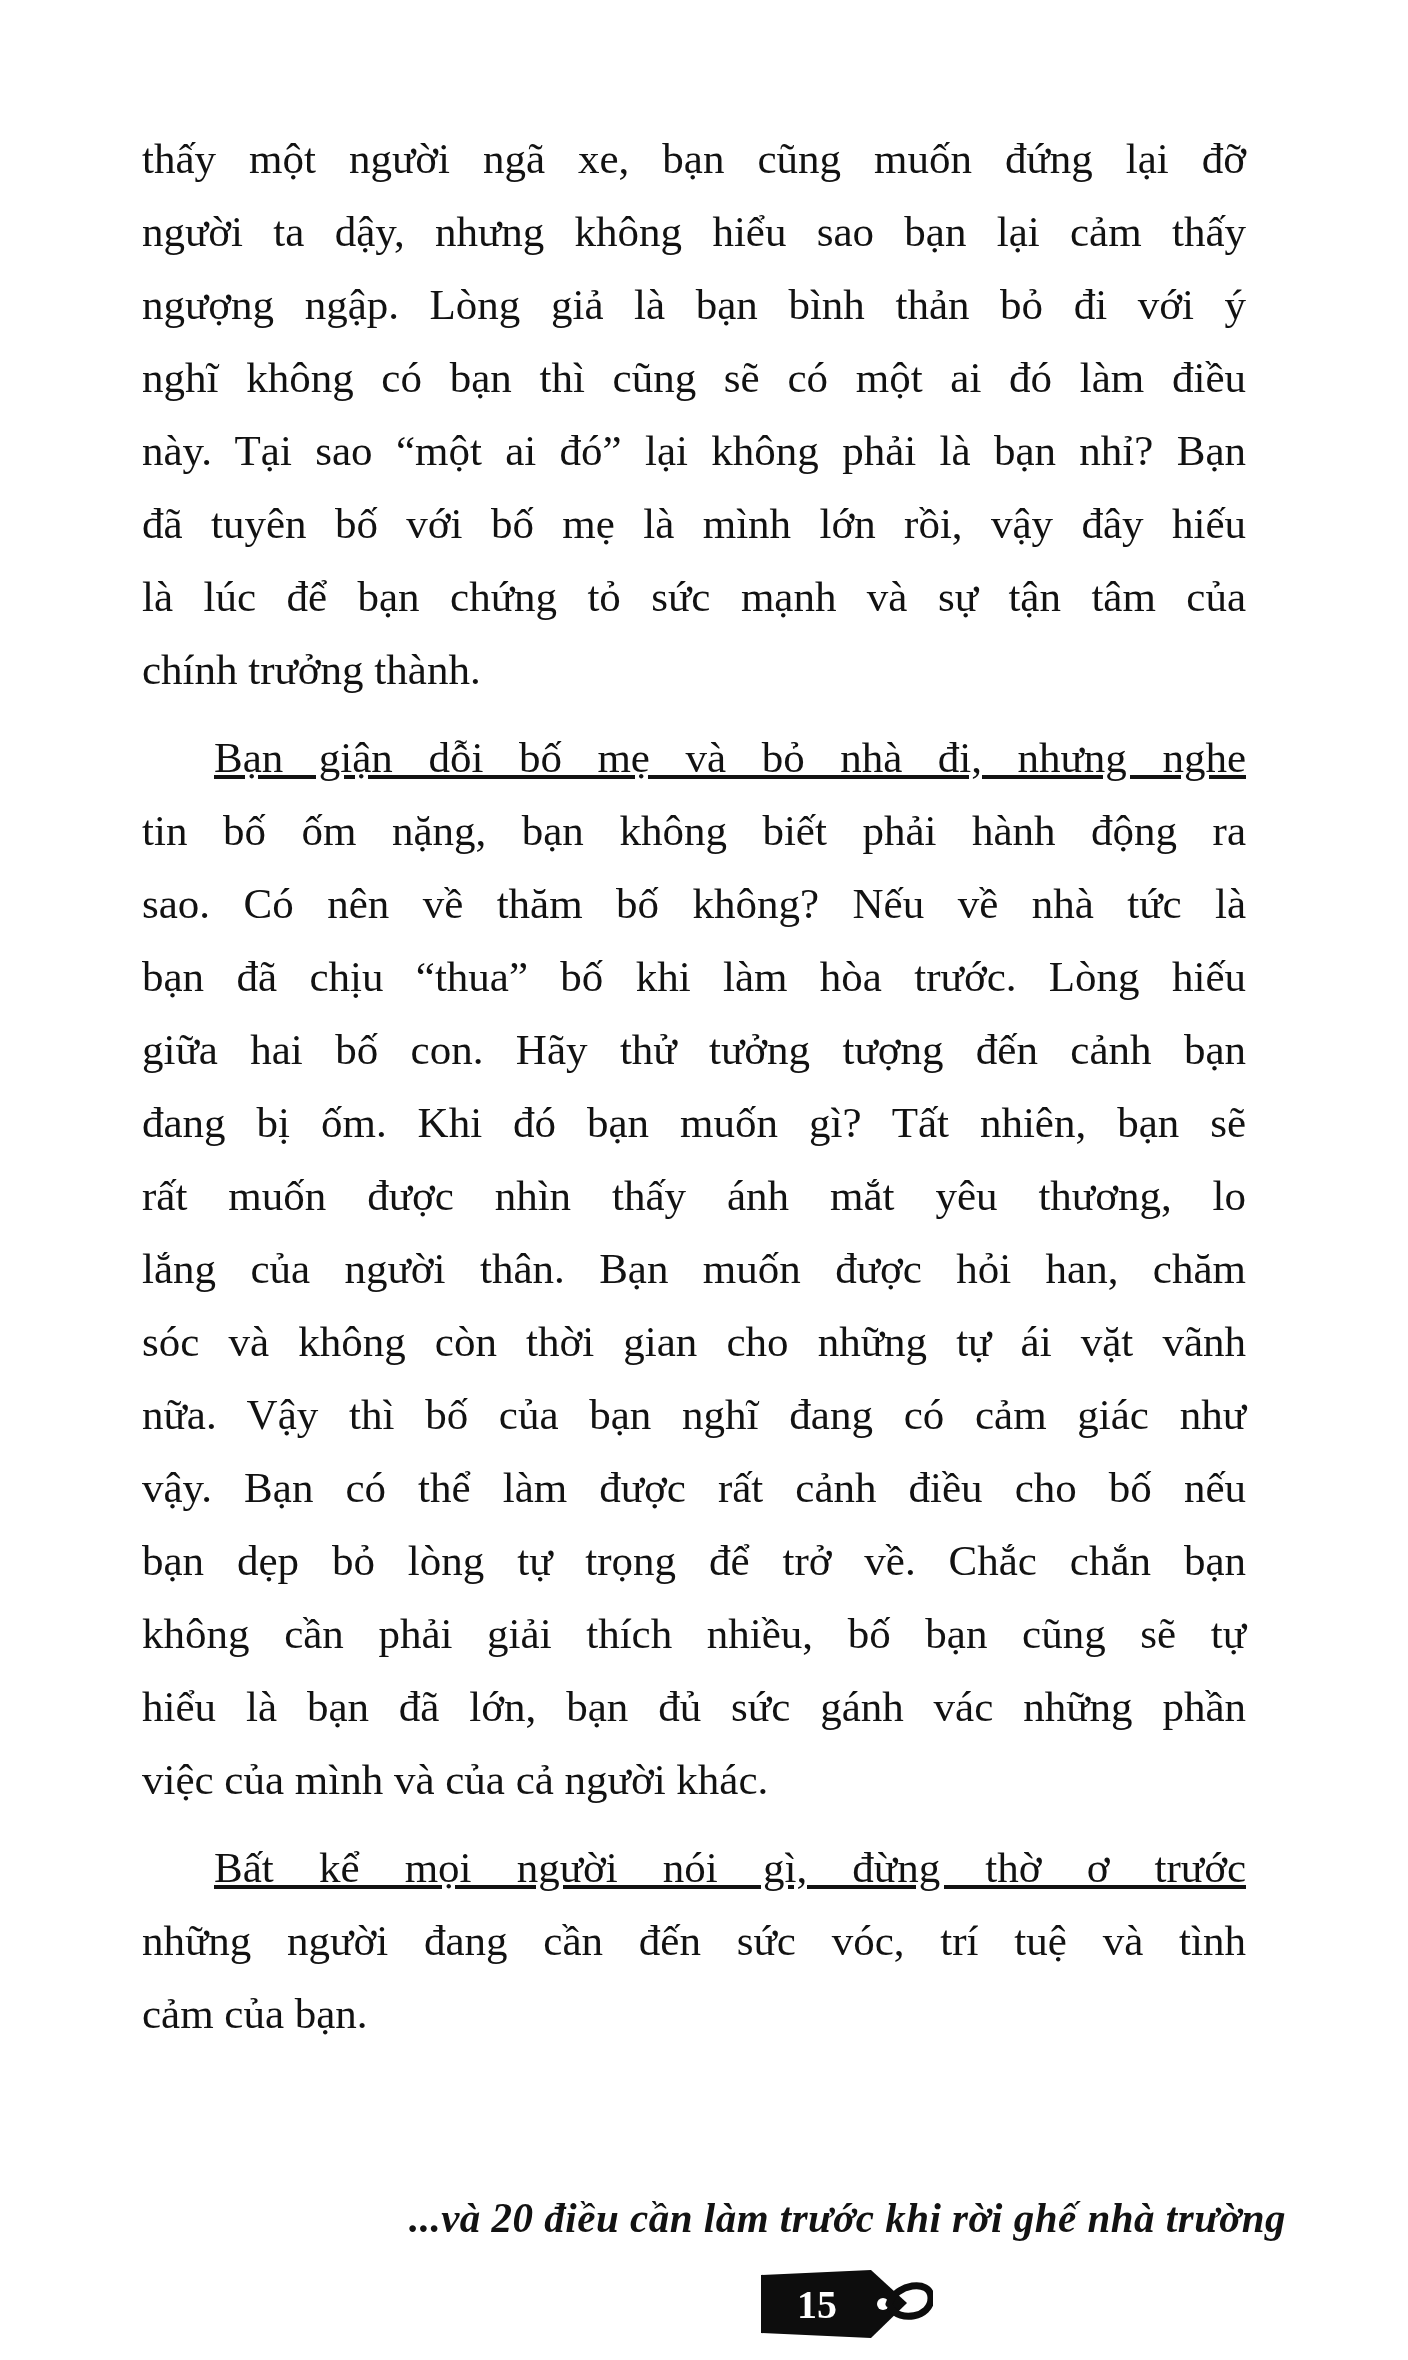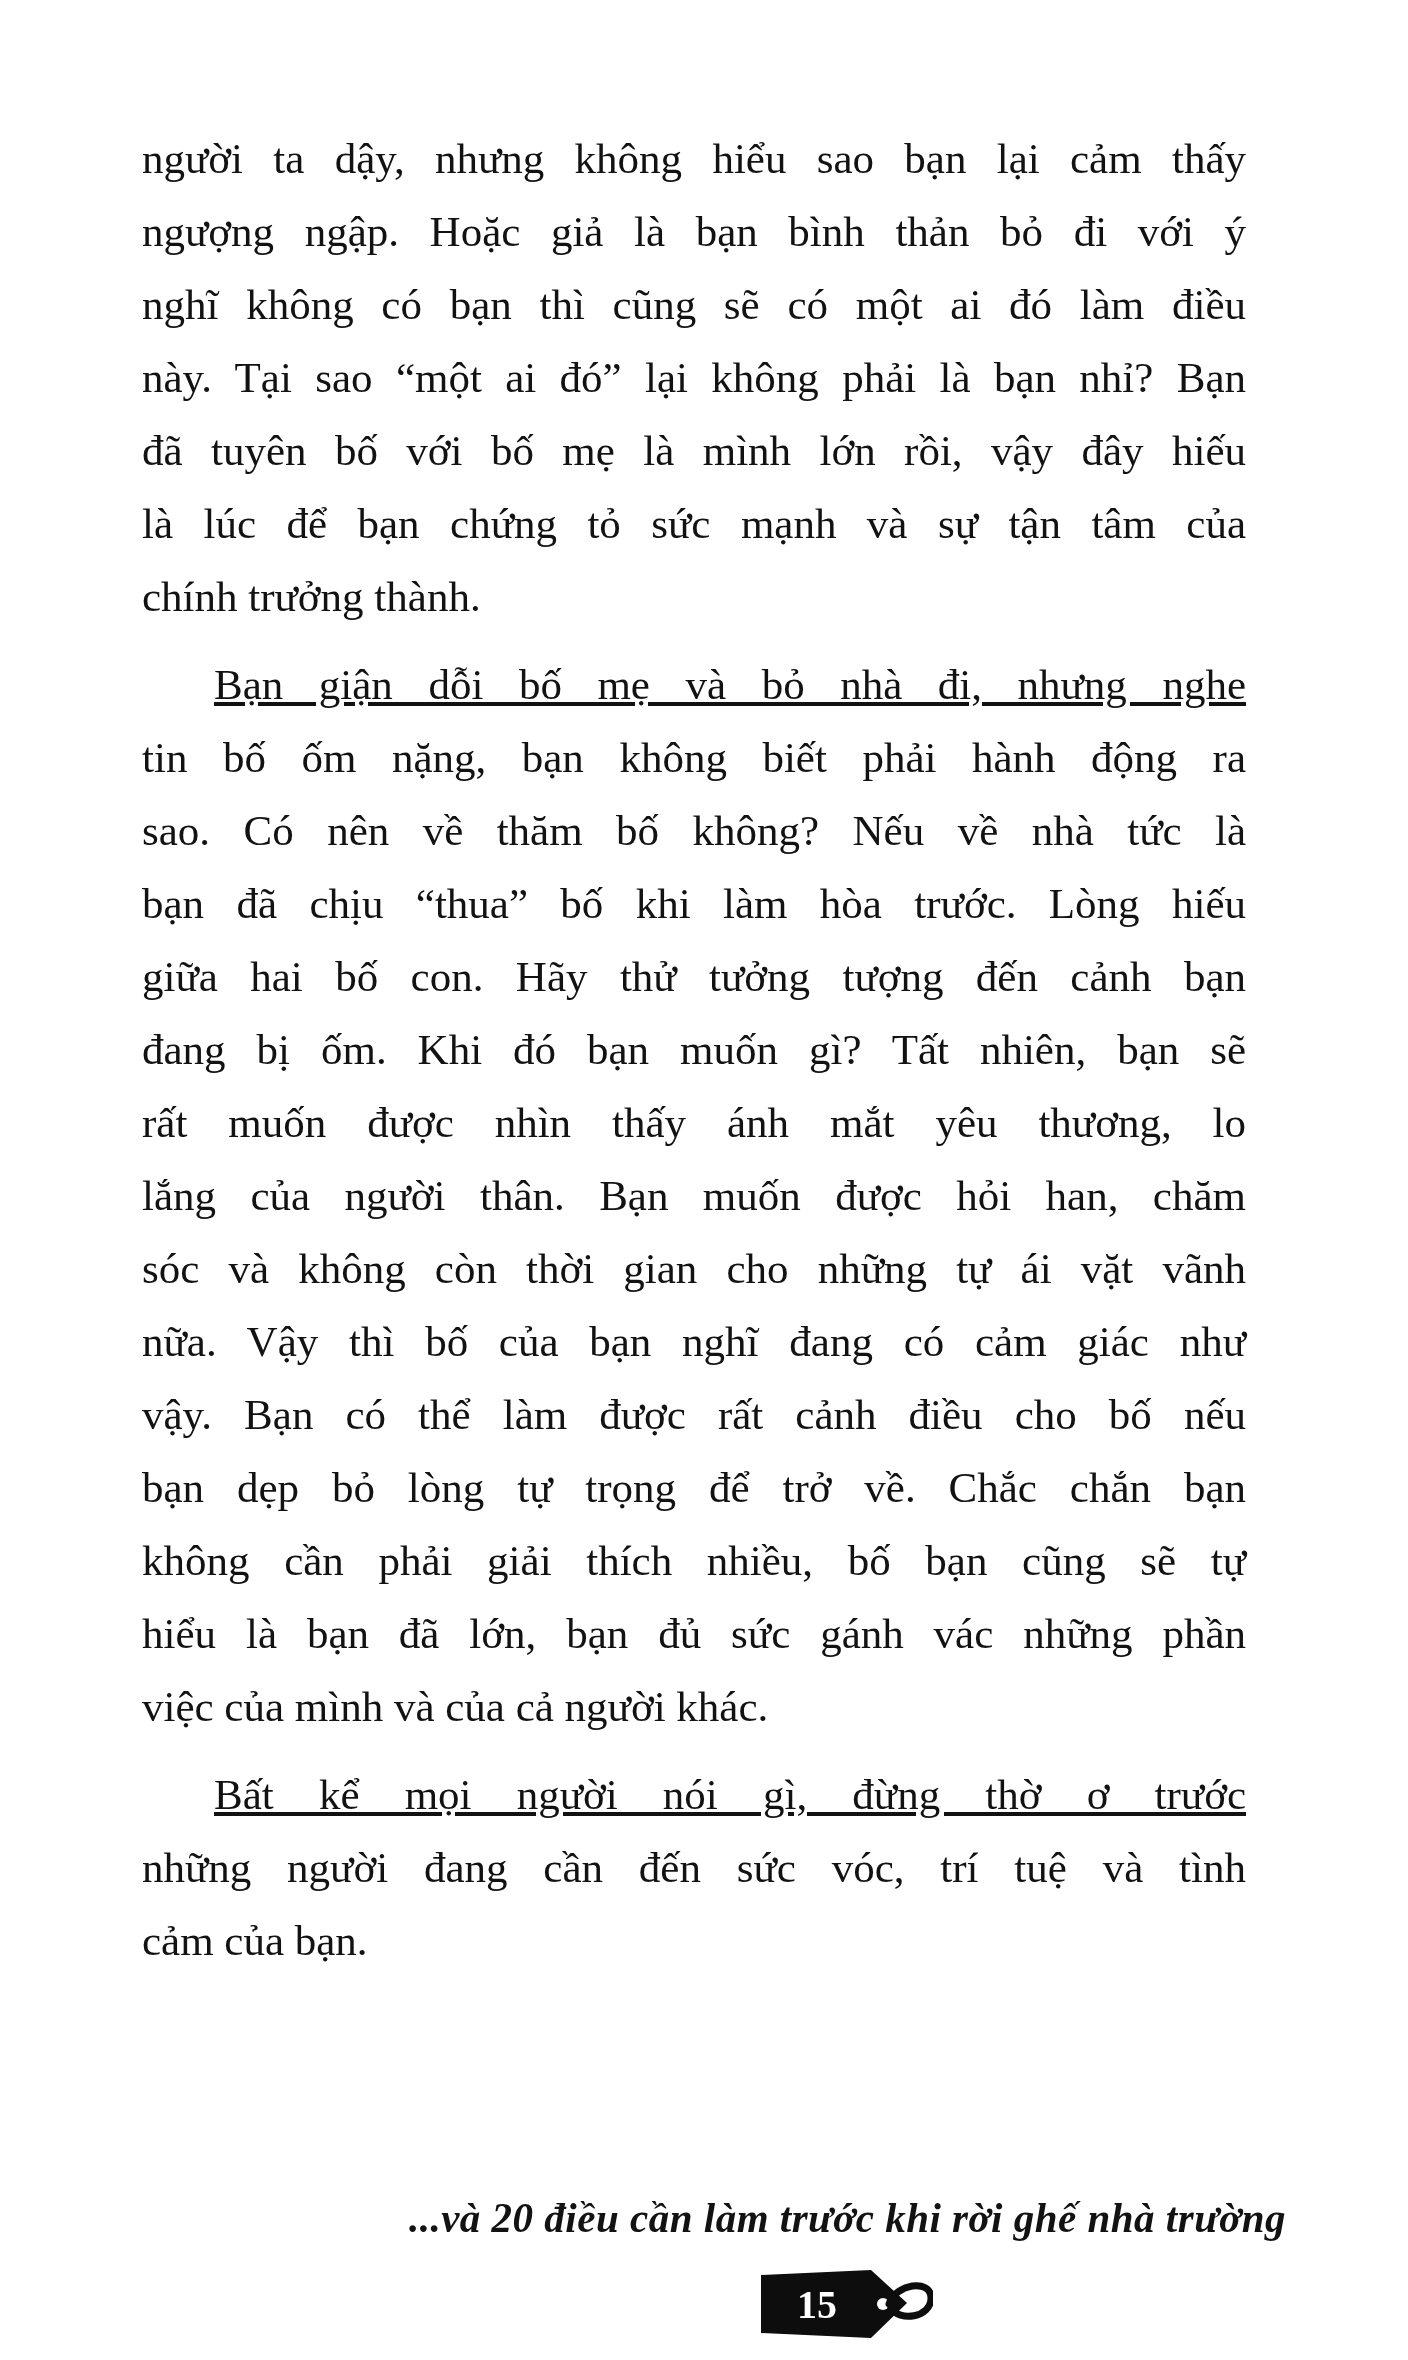--- a/index.html
+++ b/index.html
@@ -62,22 +62,23 @@
   .page-tag-svg { display: block; }
 </style>
 </head>
 <body>
 
 <div class="page">
 
   <div class="text-block" id="text-block">
 
   <div class="para">
+        <div class="line">thấy một người ngã xe, bạn cũng muốn đứng lại đỡ</div>
         <div class="line">người ta dậy, nhưng không hiểu sao bạn lại cảm thấy</div>
-        <div class="line">ngượng ngập. Hoặc giả là bạn bình thản bỏ đi với ý</div>
+        <div class="line">ngượng ngập. Lòng giả là bạn bình thản bỏ đi với ý</div>
         <div class="line">nghĩ không có bạn thì cũng sẽ có một ai đó làm điều</div>
         <div class="line">này. Tại sao “một ai đó” lại không phải là bạn nhỉ? Bạn</div>
         <div class="line">đã tuyên bố với bố mẹ là mình lớn rồi, vậy đây hiếu</div>
         <div class="line">là lúc để bạn chứng tỏ sức mạnh và sự tận tâm của</div>
         <div class="line last">chính trưởng thành.</div>
       </div>
       <div class="para">
         <div class="line first-indent">Bạn giận dỗi bố mẹ và bỏ nhà đi, nhưng nghe</div>
         <div class="line">tin bố ốm nặng, bạn không biết phải hành động ra</div>
         <div class="line">sao. Có nên về thăm bố không? Nếu về nhà tức là</div>

